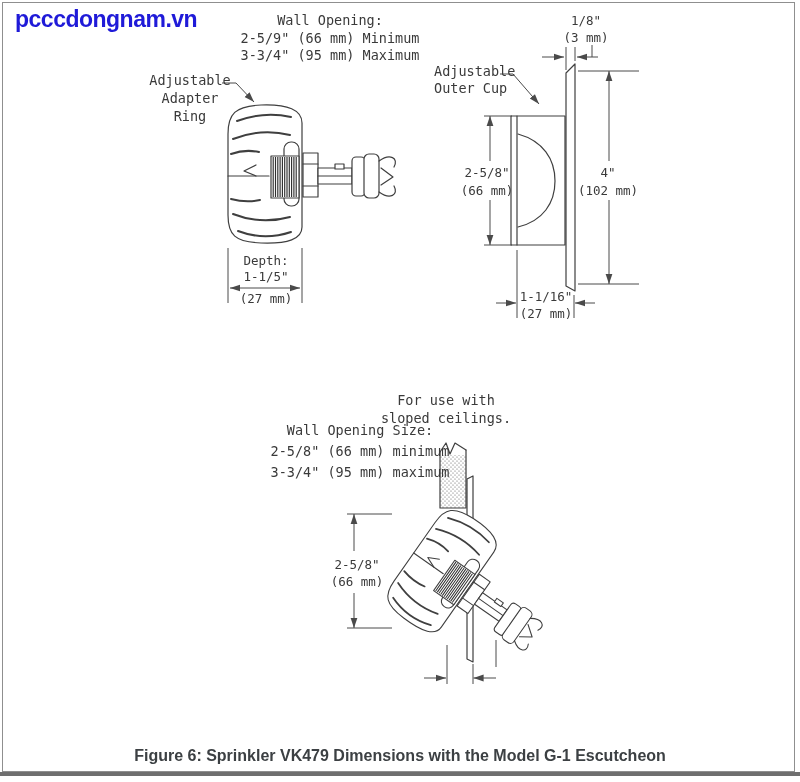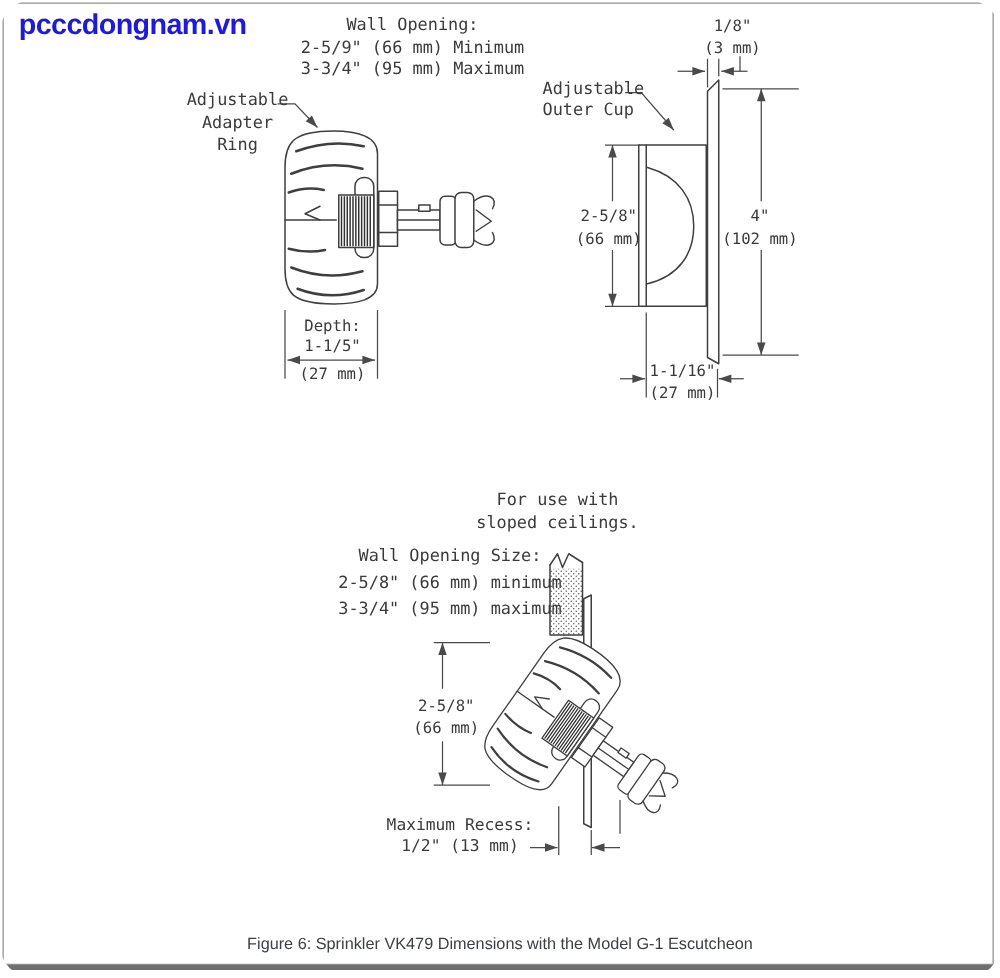--- a/index.html
+++ b/index.html
@@ -1,28 +1,28 @@
 <!DOCTYPE html>
 <html><head>
 <meta charset="utf-8">
 <style>
   html,body{margin:0;padding:0;background:#ffffff;}
   .page{position:relative;width:800px;height:782px;background:#fff;overflow:hidden;
-        font-family:"DejaVu Sans Mono",monospace;border-radius:26px;}
+        font-family:"DejaVu Sans Mono",monospace;}
   .frame{position:absolute;left:2px;top:2px;width:791px;height:768px;border:1px solid #8f8f8f;}
   .botrule{position:absolute;left:0;top:772px;width:800px;height:4px;background:#6f6f6f;}
   .logo{position:absolute;left:15px;top:6px;font-family:"Liberation Sans",sans-serif;
         font-weight:bold;font-size:23px;color:#1f1ad8;letter-spacing:-0.5px;}
   .art{position:absolute;left:0;top:0;z-index:1;}
   .cad{position:absolute;z-index:2;color:#3a3a3a;white-space:pre-line;text-align:center;
        font-size:13.5px;line-height:17px;transform:translateX(-50%);}
   .dims{font-size:12.5px;}
   .lft{transform:none;text-align:left;}
-  .caption{position:absolute;z-index:2;font-family:"Liberation Sans",sans-serif;font-weight:normal;
-           font-size:13px;color:#3c4043;white-space:nowrap;transform:translateX(-50%);}
+  .caption{position:absolute;z-index:2;font-family:"Liberation Sans",sans-serif;font-weight:bold;
+           font-size:16px;color:#3c4043;white-space:nowrap;transform:translateX(-50%);}
   
   .o{fill:none;stroke:#3f3f3f;stroke-width:1.2;stroke-linecap:round;stroke-linejoin:round;}
   .of{fill:#fff;stroke:#3f3f3f;stroke-width:1.2;stroke-linejoin:round;}
   .s2{stroke-width:2;}
   .th{fill:none;stroke:#2f2f2f;stroke-width:1.15;}
   .d{fill:none;stroke:#4a4a4a;stroke-width:1;}
 </style>
 </head>
 <body>
 
@@ -152,26 +152,24 @@
   <div class="cad dims" style="left:487px;top:164px;line-height:17.5px;">2-5/8"
 (66 mm)</div>
   <div class="cad dims" style="left:608px;top:164px;line-height:17.5px;">4"
 (102 mm)</div>
   <div class="cad dims" style="left:546px;top:288px;">1-1/16"
 (27 mm)</div>
 
   <div class="cad" style="left:446px;top:391px;line-height:18px;">For use with
 sloped ceilings.</div>
 
-  <div class="cad" style="left:360px;top:435px;line-height:21px;">Wall Opening Size:
+  <div class="cad" style="left:360px;top:420px;line-height:21px;">Wall Opening Size:
 2-5/8" (66 mm) minimum
 3-3/4" (95 mm) maximum</div>
 
   <div class="cad dims" style="left:357px;top:556px;">2-5/8"
 (66 mm)</div>
 
-  <div class="cad" style="left:368px;top:652px;font-size:13px;">Maximum Recess:
-1/2" (13 mm)</div>
 
 
   <div class="caption" style="left:400px;top:747px;">Figure 6: Sprinkler VK479 Dimensions with the Model G-1 Escutcheon</div>
 
 </div>
 
 </body></html>

